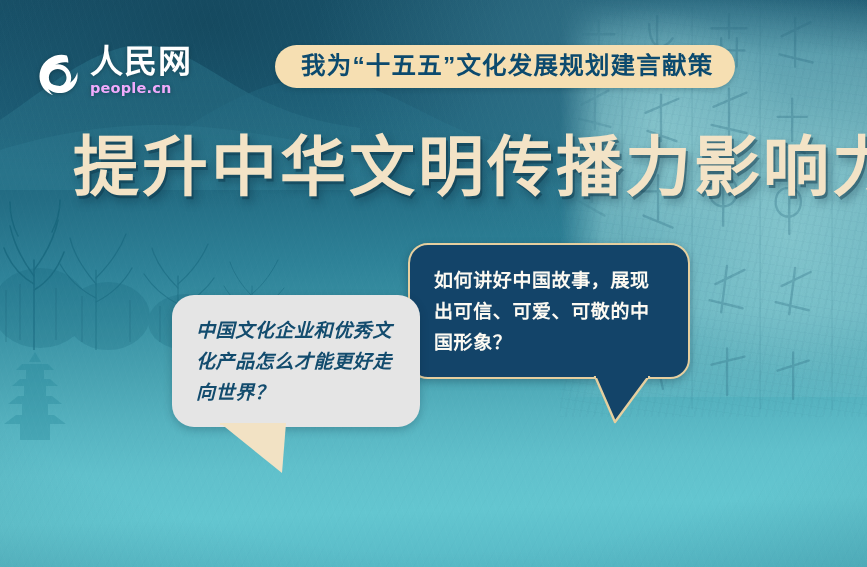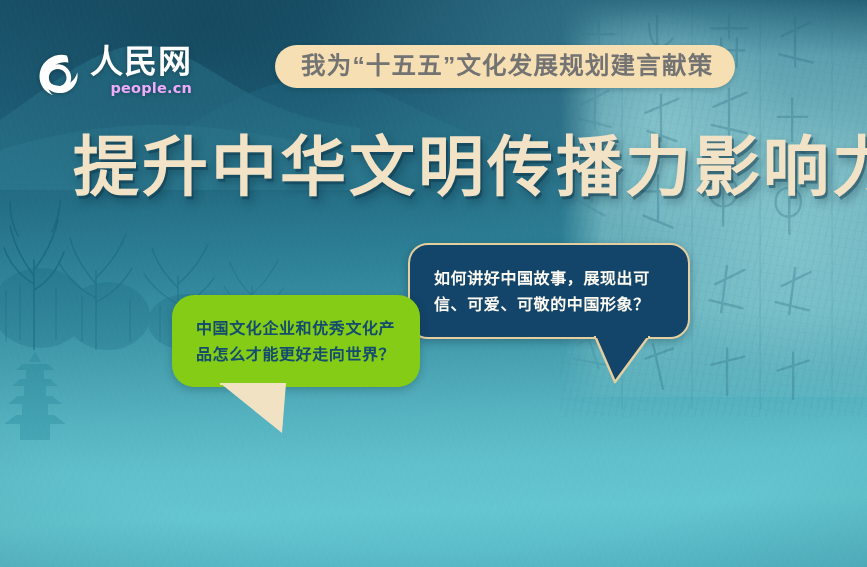--- a/index.html
+++ b/index.html
@@ -101,21 +101,21 @@
   }
 
   
   .logo{
     position:absolute; left:34px; top:46px;
     display:flex; align-items:flex-end; gap:9px;
     filter:drop-shadow(0 1px 2px rgba(0,0,0,.28));
   }
   .logo-mark{ width:47px; height:47px; flex:none; }
   .logo-mark svg{ display:block; width:100%; height:100%; }
-  .logo-words{ display:flex; flex-direction:column; align-items:flex-end; margin-bottom:1px; }
+  .logo-words{ display:flex; flex-direction:column; align-items:flex-start; margin-bottom:1px; }
   .logo-cn{
     font-family:"Liberation Serif","DejaVu Serif",serif;
     font-weight:700; font-size:33px; line-height:.97;
     color:#ffffff; letter-spacing:1px;
   }
   .logo-en{
     font-family:"DejaVu Sans","Liberation Sans",sans-serif;
     font-weight:700; font-size:14.5px; line-height:1;
     color:#f0abfc; letter-spacing:.2px; margin-top:3px;
   }
@@ -125,21 +125,21 @@
     position:absolute; left:275px; top:45px;
     height:43px; padding:0 22px 0 26px;
     display:flex; align-items:center;
     background:#f6dfb2;
     border-radius:22px;
     box-shadow:0 2px 5px rgba(6,40,56,.22);
   }
   .pill-text{
     font-family:"Liberation Sans","DejaVu Sans",sans-serif;
     font-weight:700; font-size:24.5px; line-height:1;
-    color:#737373; letter-spacing:1.2px; white-space:nowrap;
+    color:#0c4a6e; letter-spacing:1.2px; white-space:nowrap;
   }
 
   
   .title{
     position:absolute; left:32px; top:133px;
     font-family:"Liberation Serif","DejaVu Serif",serif;
     font-weight:700;
     font-size:66px; line-height:1.06;
     letter-spacing:3px;
     color:#f3e3c6;
@@ -153,21 +153,21 @@
   
   .bubble{ position:absolute; }
   .bubble-body{
     position:relative;
     border-radius:20px;
     padding:21px 24px 19px 24px;
   }
   .bubble-text{
     font-family:"Liberation Sans","DejaVu Sans",sans-serif;
     font-weight:700;
-    font-size:16px;
+    font-size:19px;
     line-height:1.62;
     letter-spacing:.6px;
   }
 
   
   .bubble-dark{ left:408px; top:243px; width:282px; }
   .bubble-dark .bubble-body{
     background:#134469;
     border:2px solid #e6cf9f;
     box-shadow:0 3px 9px rgba(5,34,52,.3);
@@ -175,23 +175,24 @@
   .bubble-dark .bubble-text{ color:#fdfaf2; }
   .bubble-dark .tail{
     position:absolute; left:185px; bottom:-45px;
     width:58px; height:48px;
   }
   .bubble-dark .tail svg{ display:block; width:100%; height:100%; }
 
   
   .bubble-light{ left:172px; top:295px; width:248px; }
   .bubble-light .bubble-body{
-    background:#84cc16;
+    background:#e5e5e5;
     border-radius:22px;
     box-shadow:0 3px 9px rgba(5,34,52,.24);
+    font-style:italic;
   }
   .bubble-light .bubble-text{ color:#134c6e; }
   .bubble-light .tail{
     position:absolute; left:48px; bottom:-48px;
     width:72px; height:52px;
   }
   .bubble-light .tail svg{ display:block; width:100%; height:100%; }
 </style>
 </head>
 <body>

